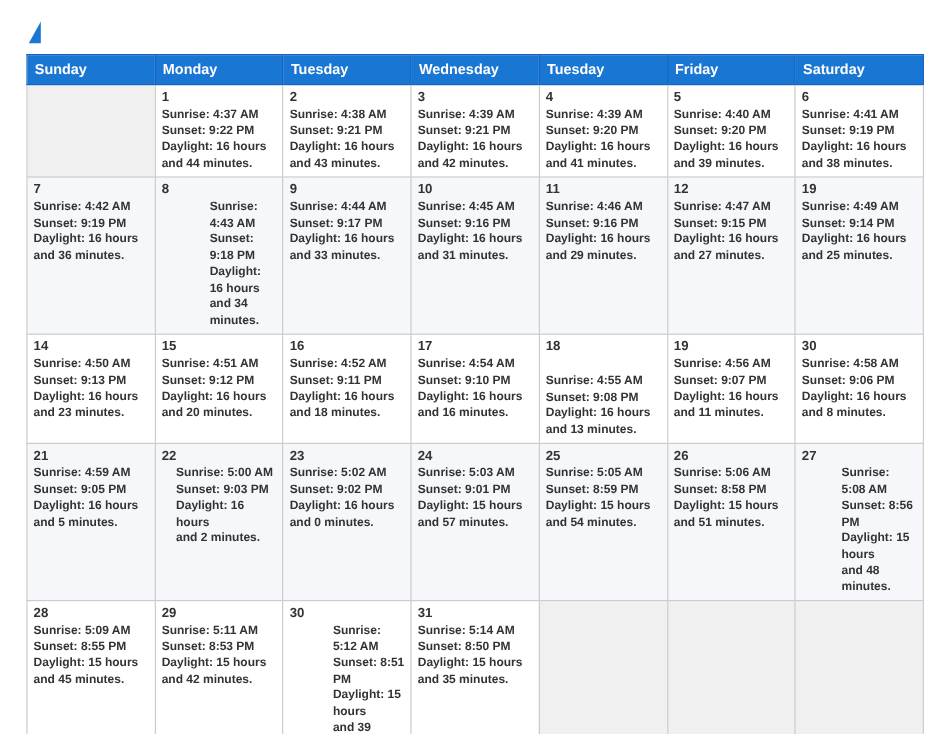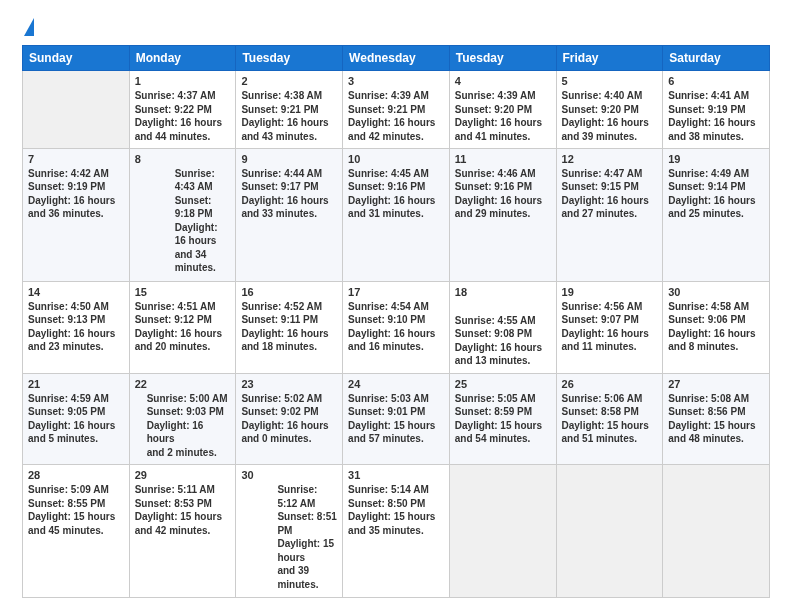--- a/index.html
+++ b/index.html
@@ -328,21 +328,21 @@
           </td>
           <td>
             <span class="day-number">26</span>
             <div class="day-info" style="white-space: pre-line;">Sunrise: 5:06 AM
 Sunset: 8:58 PM
 Daylight: 15 hours
 and 51 minutes.</div>
           </td>
           <td>
             <span class="day-number">27</span>
-            <div class="day-info" style="white-space: pre-line;">Sunrise: 5:08 AM
+            <div class="day-info" style="white-space: pre-line; margin-left: 33px;">Sunrise: 5:08 AM
 Sunset: 8:56 PM
 Daylight: 15 hours
 and 48 minutes.</div>
           </td>
         </tr>
         <tr>
           <td>
             <span class="day-number">28</span>
             <div class="day-info" style="white-space: pre-line;">Sunrise: 5:09 AM
 Sunset: 8:55 PM

